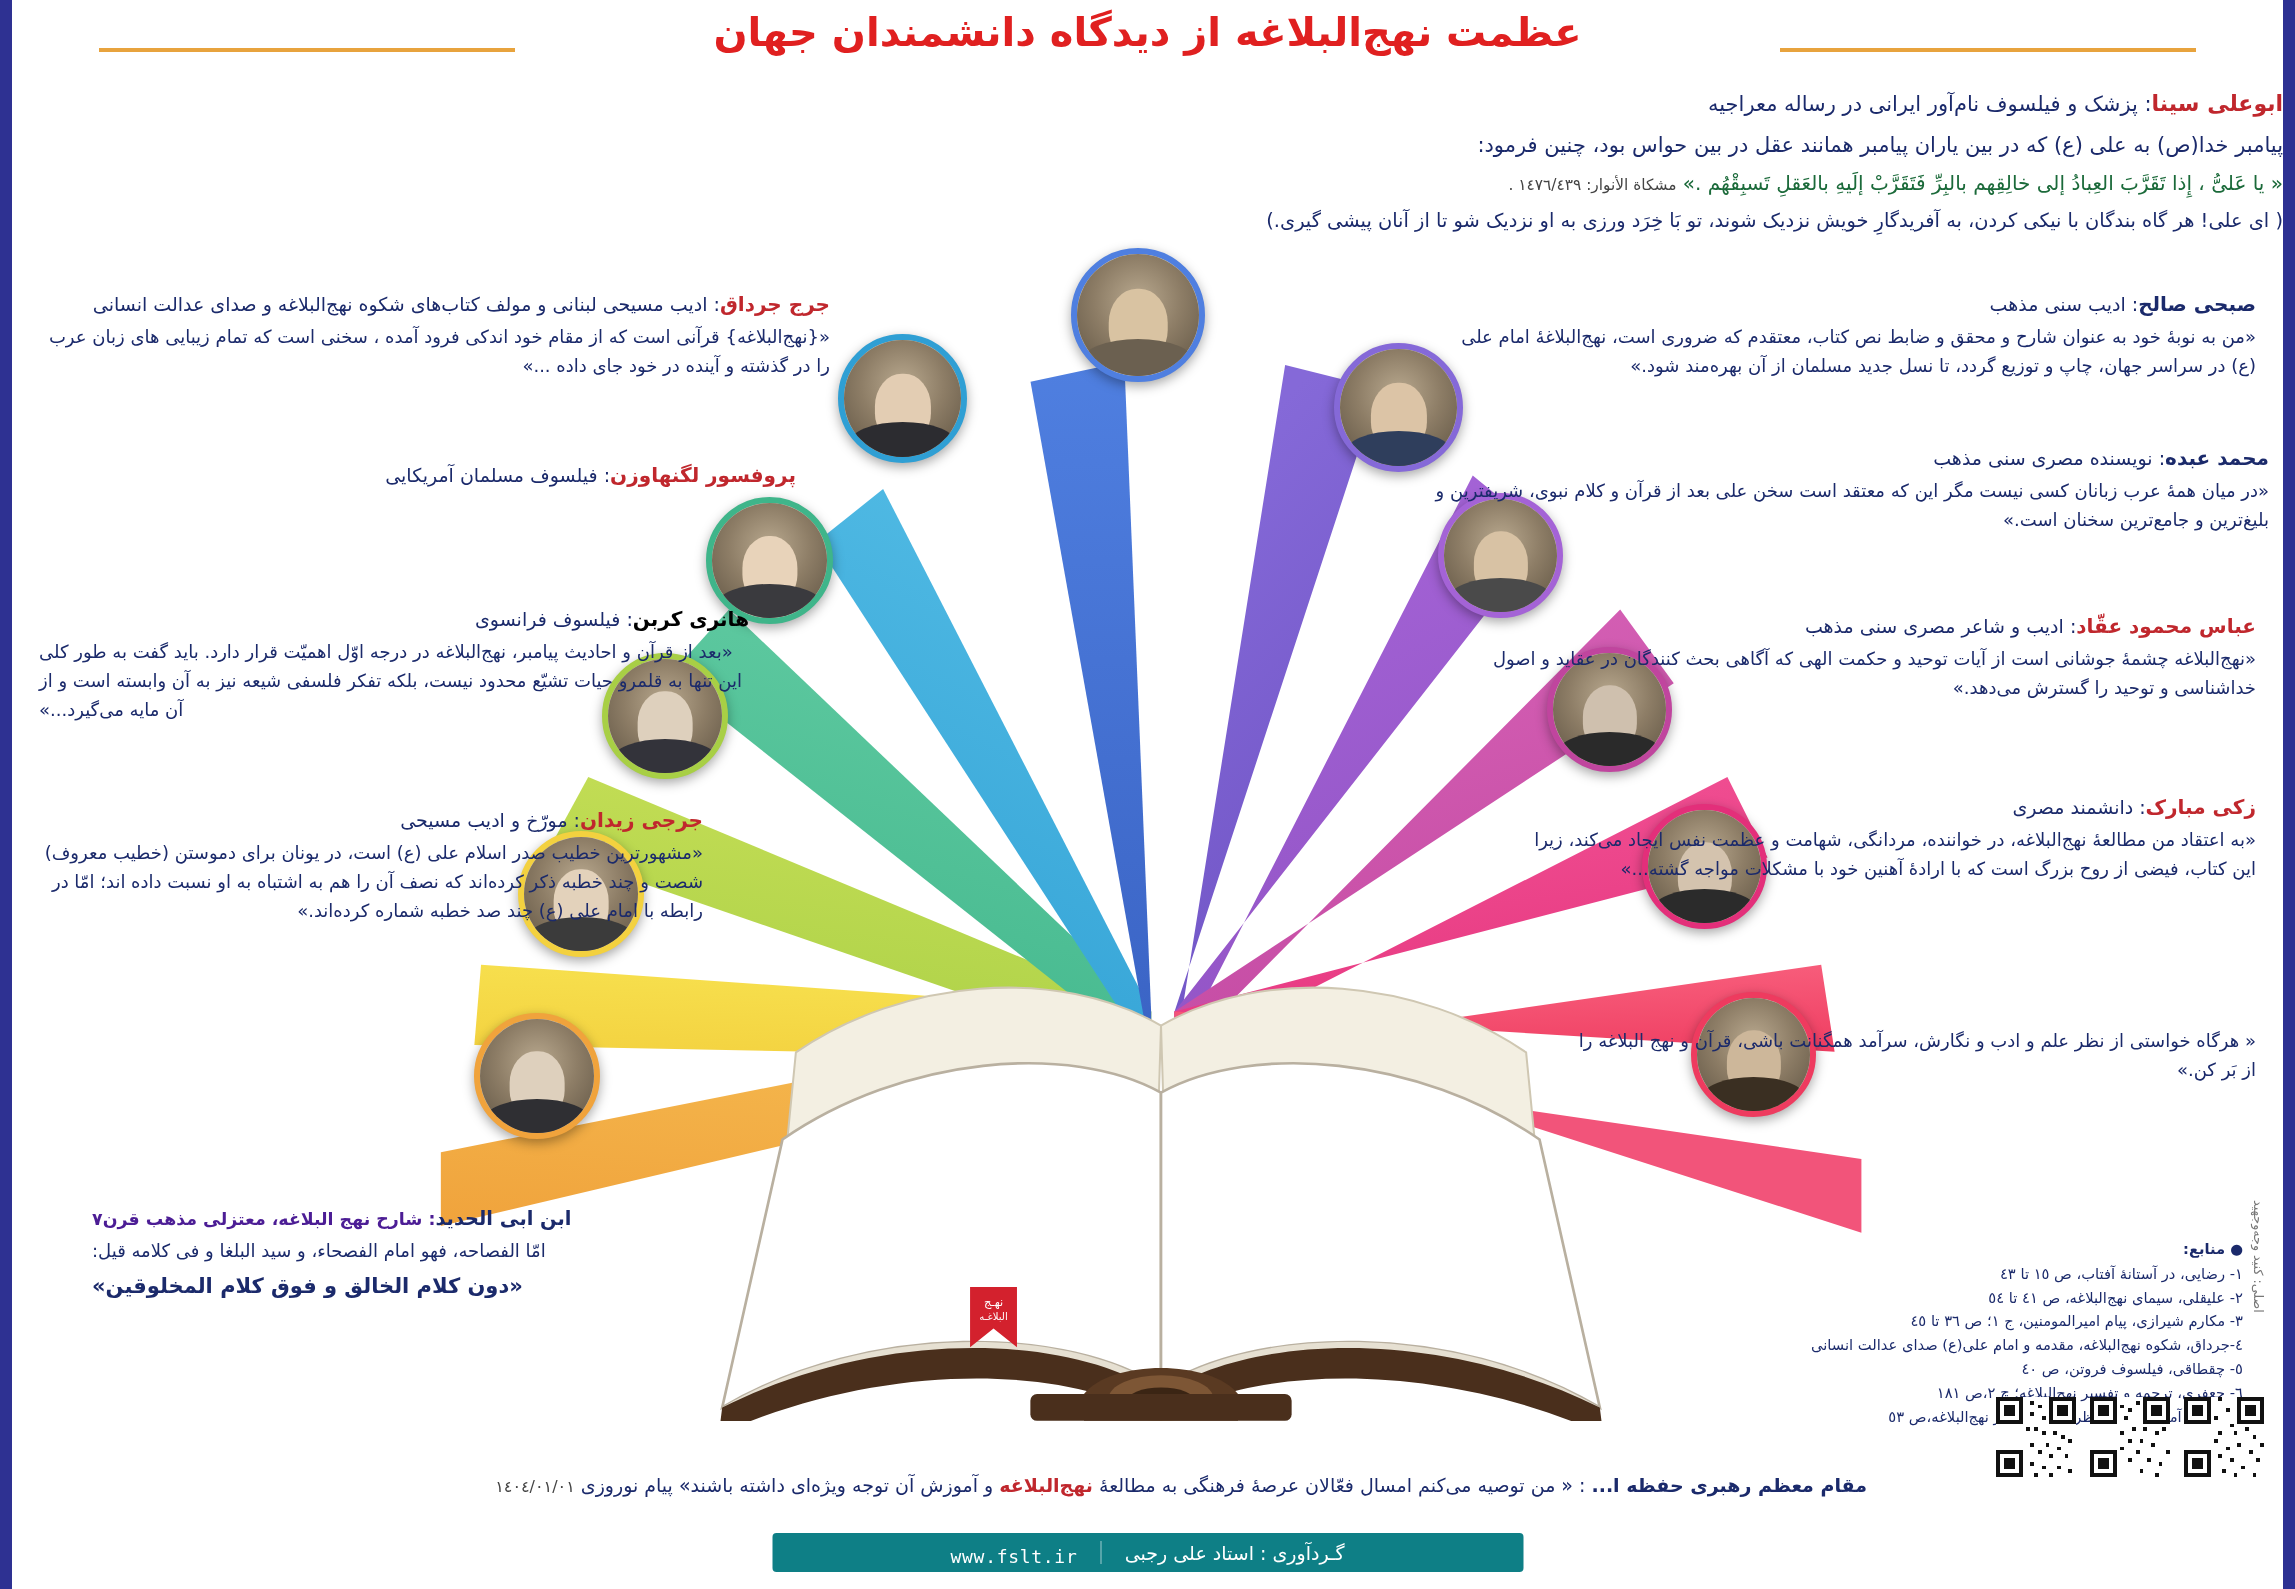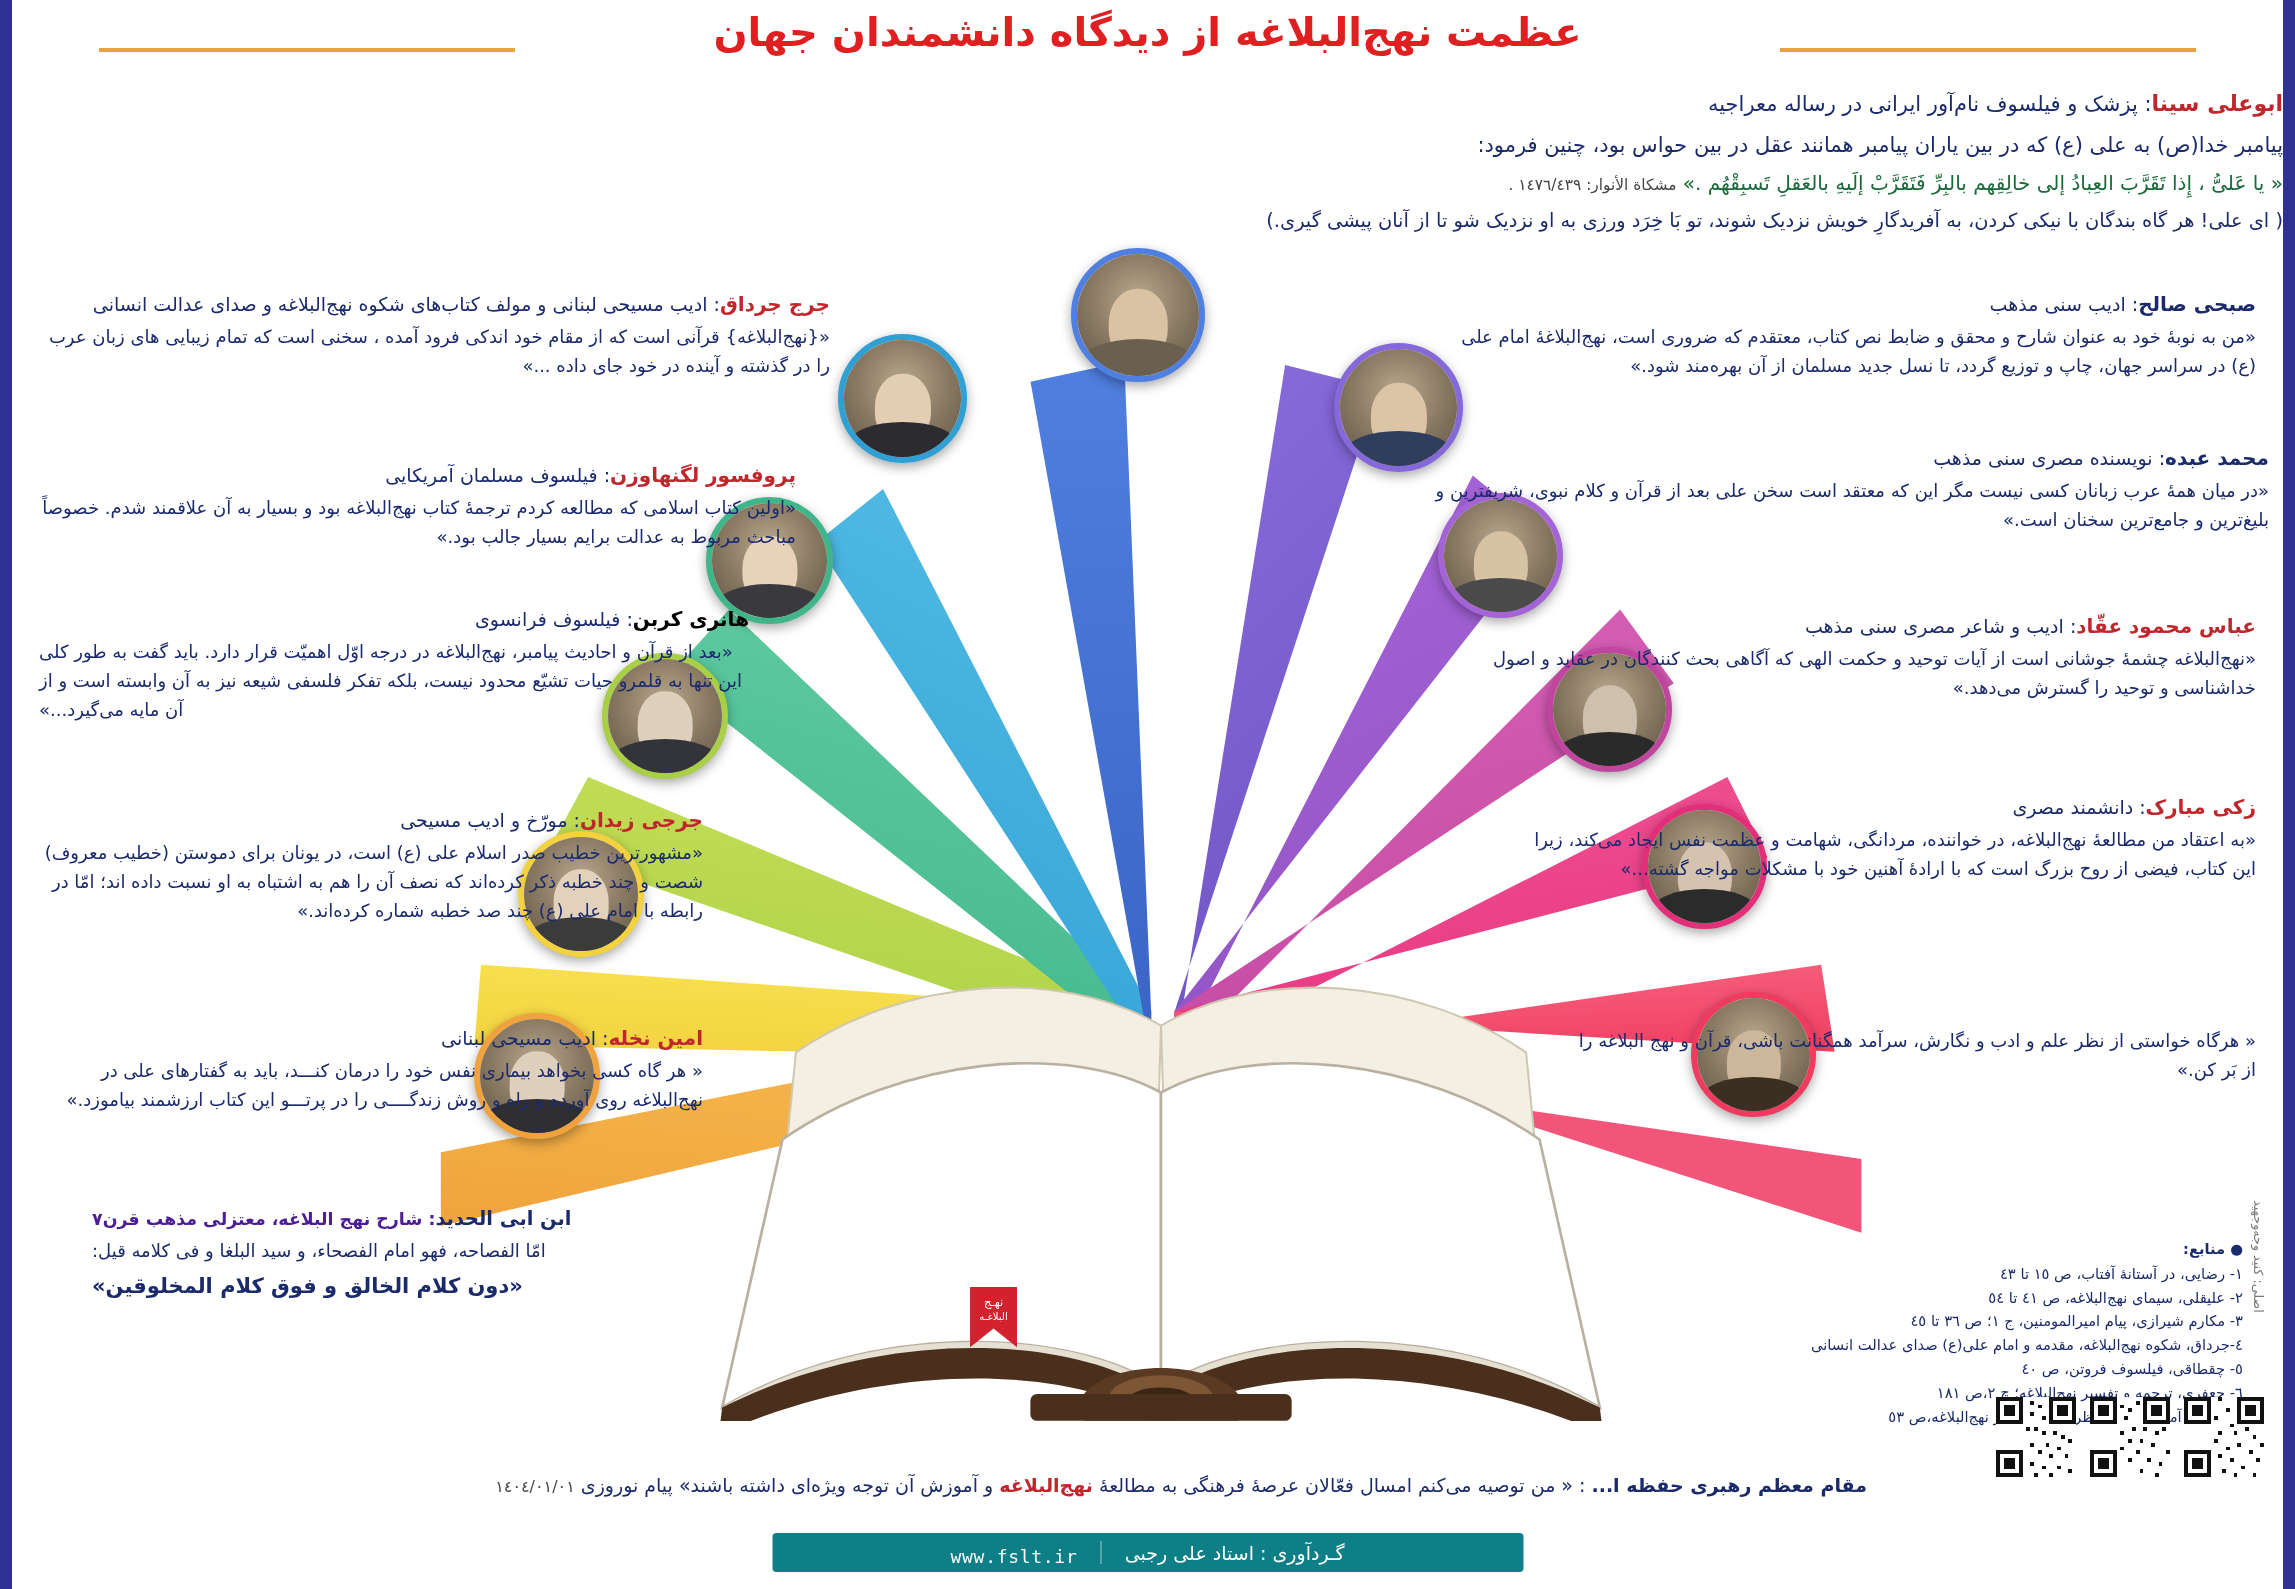--- a/index.html
+++ b/index.html
@@ -365,43 +365,36 @@
     <div style="text-align:right">
       <span class="who" style="color:#c0272d">جرج جرداق</span><span class="role">: ادیب مسیحی لبنانی و مولف کتاب‌های شکوه نهج‌البلاغه و صدای عدالت انسانی</span>
     </div>
     <div class="quote" style="text-align:right">«{نهج‌البلاغه} قرآنی است که از مقام خود اندکی فرود آمده ، سخنی است که تمام زیبایی های زبان عرب را در گذشته و آینده در خود جای داده ...»</div>
   </div>
 
   <div class="tb left" style="left:27px; top:459px; width:757px;">
     <div style="text-align:right">
       <span class="who" style="color:#c0272d">پروفسور لگنهاوزن</span><span class="role">: فیلسوف مسلمان آمریکایی</span>
     </div>
-    <div class="quote" style="text-align:right">«اولین کتاب اسلامی که مطالعه کردم ترجمۀ کتاب نهج‌البلاغه بود و بسیار به آن علاقمند شدم. خصوصاً مباحث مربوط به عدالت برایم بسیار جالب بود.»</div>
   </div>
 
   <div class="tb left" style="left:27px; top:603px; width:710px;">
     <div style="text-align:right">
       <span class="who" style="color:#000000">هانری کربن</span><span class="role">: فیلسوف فرانسوی</span>
     </div>
     <div class="quote" style="text-align:left">«بعد از قرآن و احادیث پیامبر، نهج‌البلاغه در درجه اوّل اهمیّت قرار دارد. باید گفت به طور کلی این تنها به قلمرو حیات تشیّع محدود نیست، بلکه تفکر فلسفی شیعه نیز به آن وابسته است و از آن مایه می‌گیرد...»</div>
   </div>
 
   <div class="tb left" style="left:27px; top:804px; width:664px;">
     <div style="text-align:right">
       <span class="who" style="color:#c0272d">جرجی زیدان</span><span class="role">: مورّخ  و ادیب مسیحی</span>
     </div>
     <div class="quote" style="text-align:right">«مشهورترین  خطیب صدر اسلام علی (ع) است، در یونان برای دموستن (خطیب معروف) شصت و چند خطبه ذکر کرده‌اند که نصف آن را هم به اشتباه به او نسبت داده اند؛ امّا در رابطه با امام علی (ع) چند صد خطبه شماره کرده‌اند.»</div>
   </div>
 
-  <div class="tb left" style="left:27px; top:1022px; width:664px;">
-    <div style="text-align:right">
-      <span class="who" style="color:#c0272d">امین نخله</span><span class="role">: ادیب مسیحی لبنانی</span>
-    </div>
-    <div class="quote" style="text-align:right">« هر گاه کسی بخواهد بیماری نفس خود را درمان کنـــد، باید به گفتارهای علی در نهج‌البلاغه روی آورده و راه و روش زندگــــی را در پرتـــو این کتاب ارزشمند بیاموزد.»</div>
-  </div>
 
   <div class="ibn">
     <div class="hd">
       <span>ابن ابی الحدید</span><span class="grey">: شارح نهج البلاغه، معتزلی مذهب قرن٧</span>
     </div>
     <div class="l">امّا الفصاحه، فهو امام الفصحاء، و سید البلغا و فی کلامه قیل:</div>
     <div class="big">«دون کلام الخالق و فوق کلام المخلوقین»</div>
   </div>
 
   <div class="sources">

